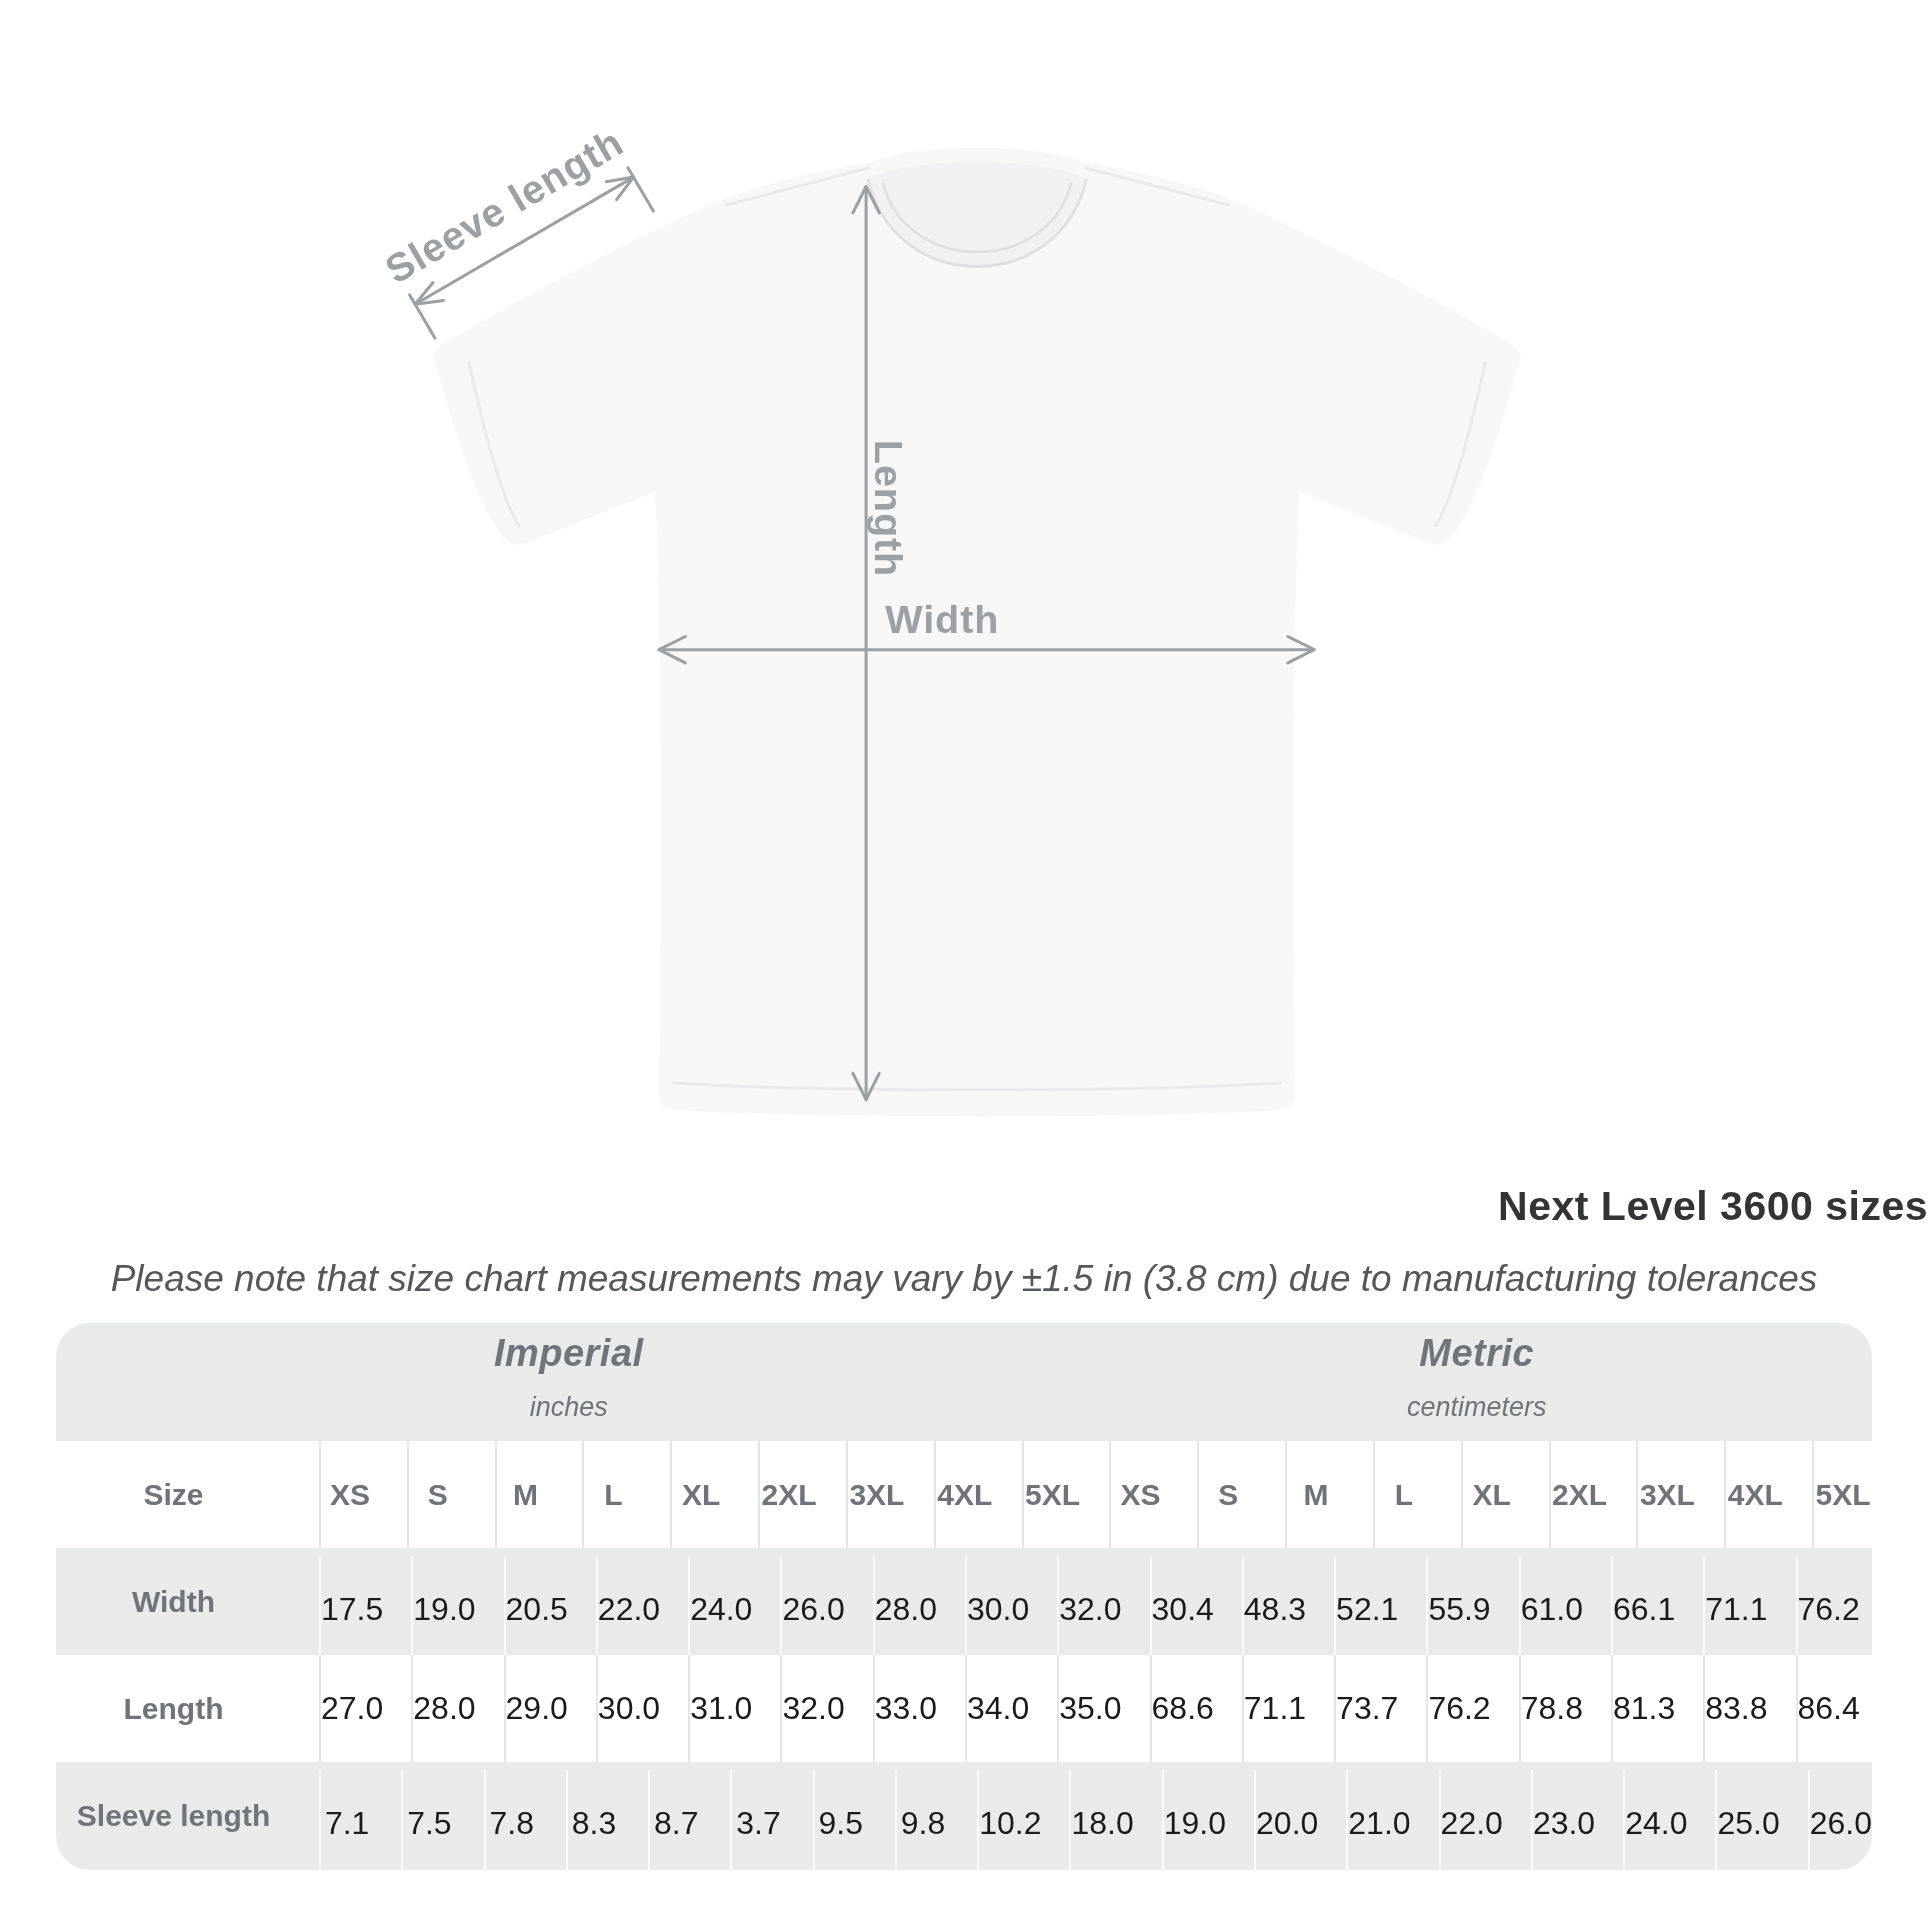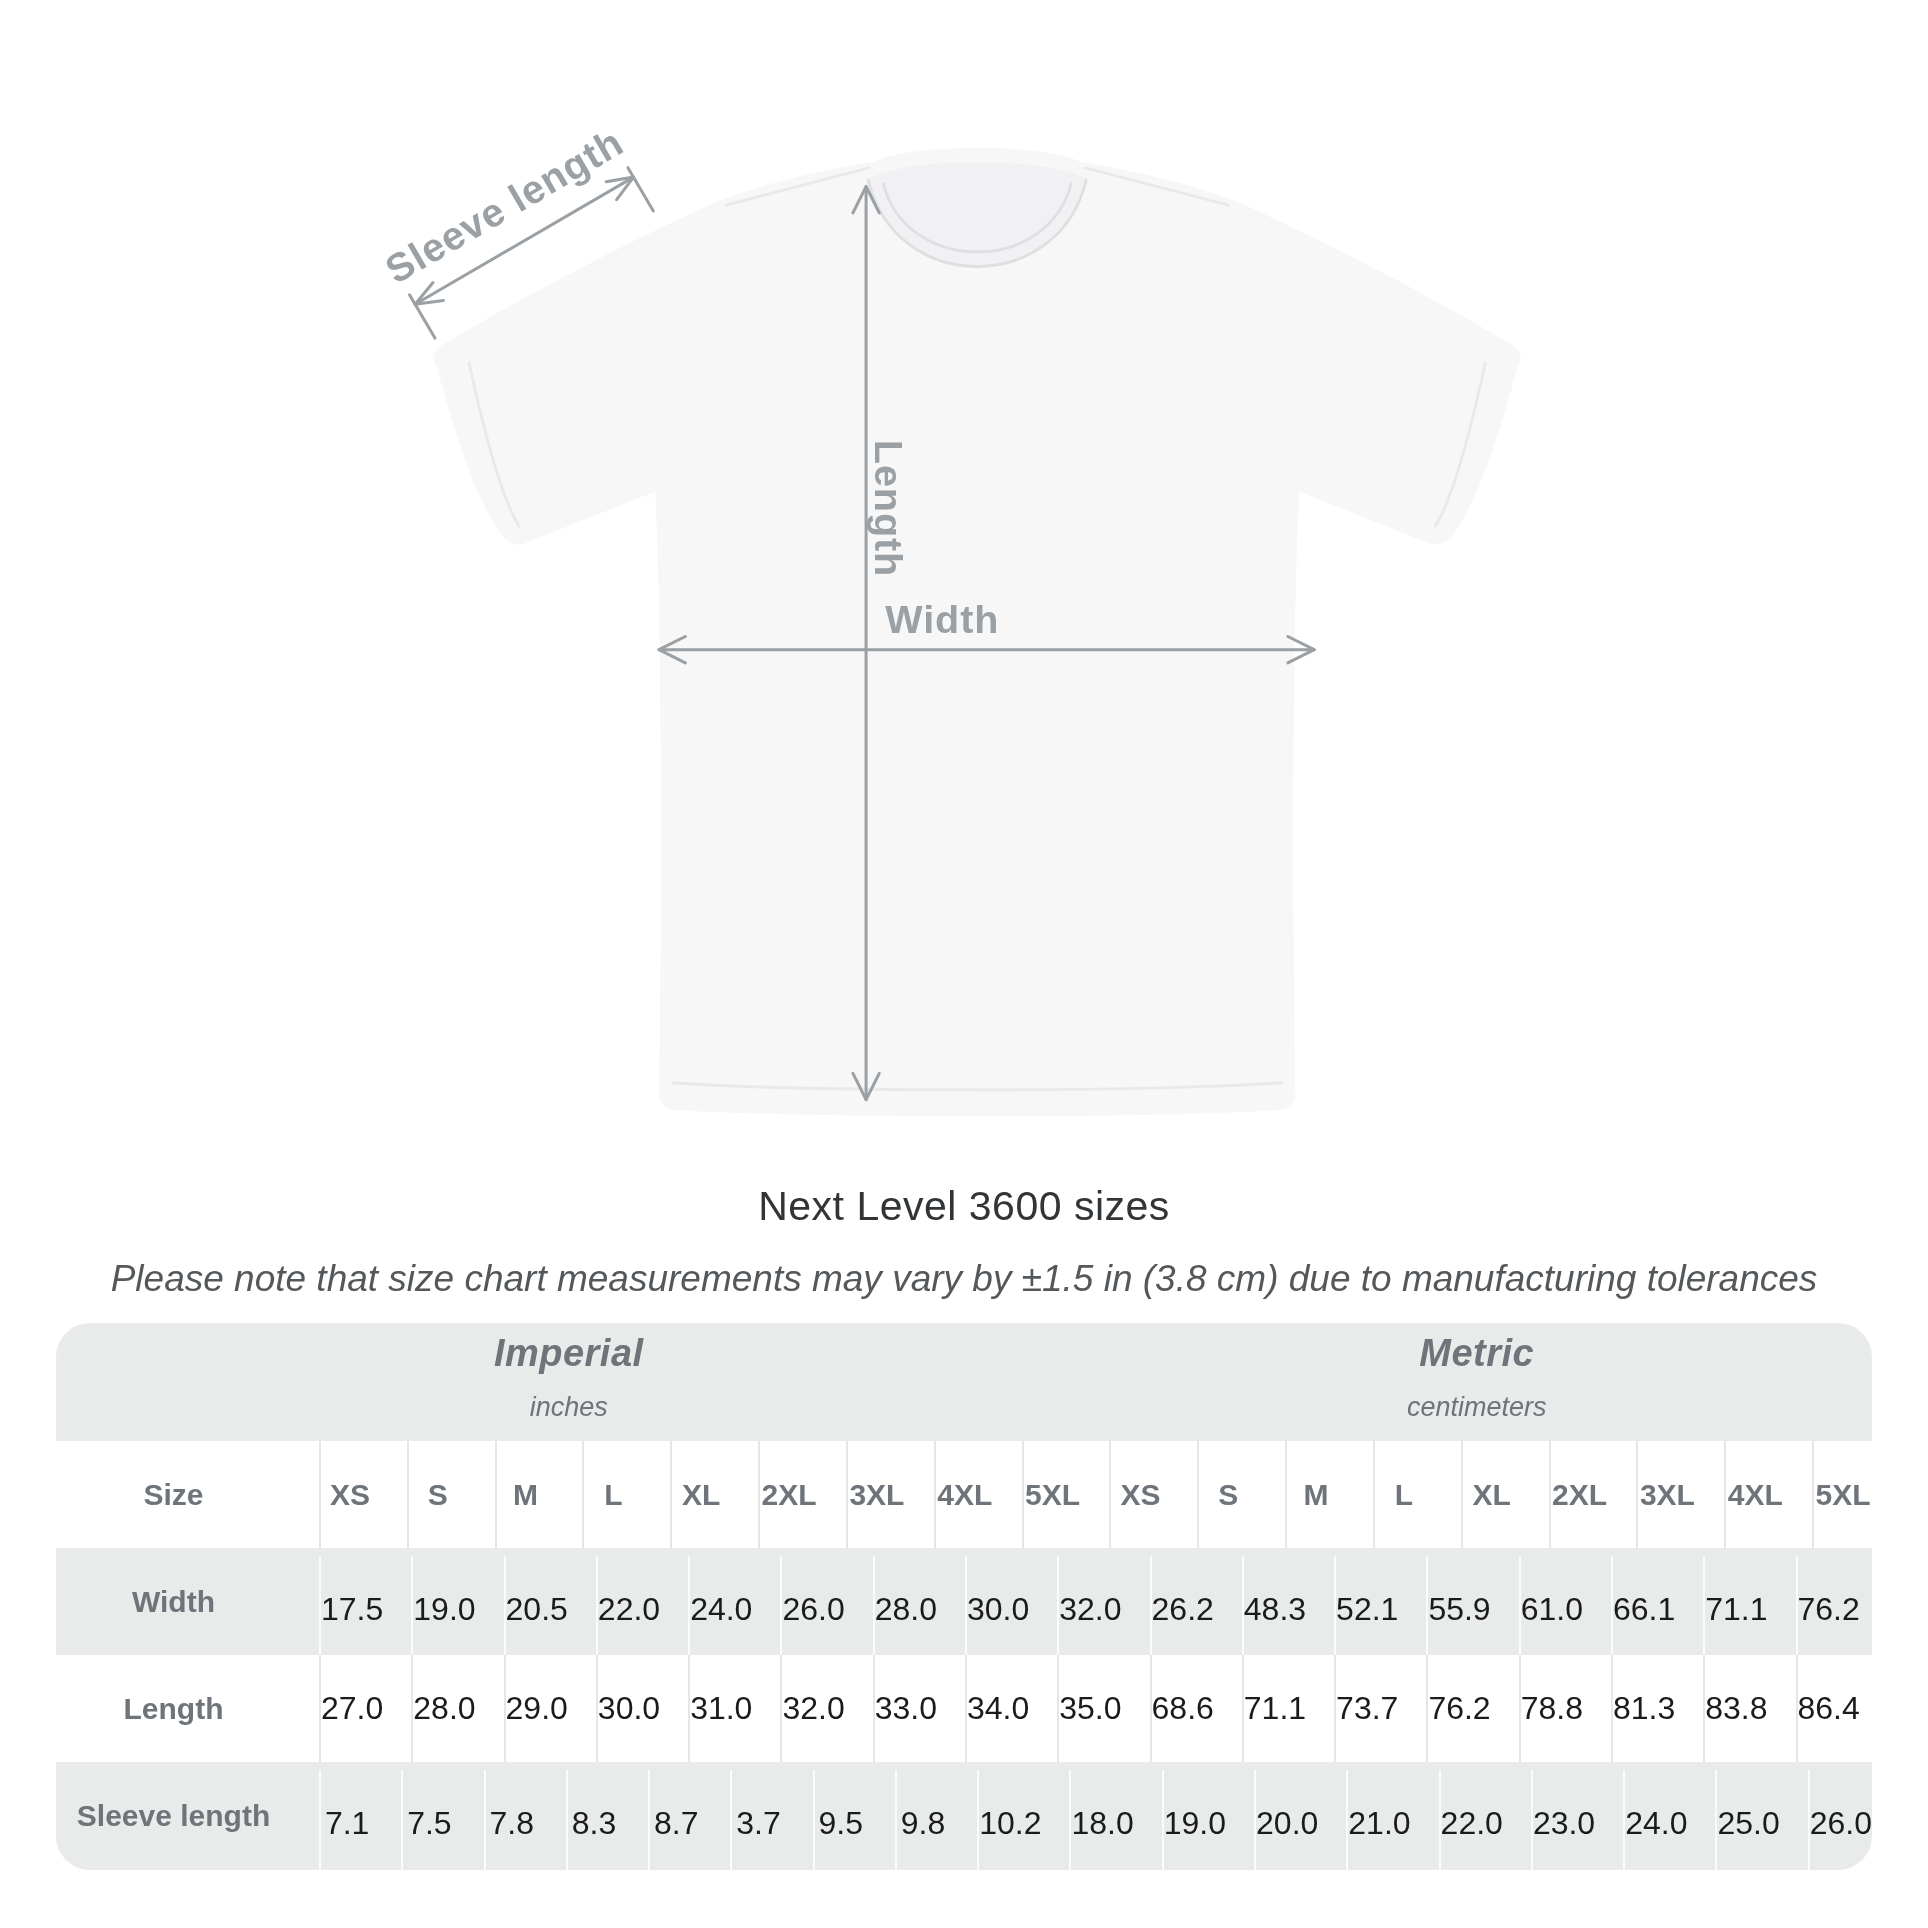--- a/index.html
+++ b/index.html
@@ -19,22 +19,22 @@
   
   .shirt-svg{position:absolute;left:0;top:0;width:1928px;height:1177px;display:block;}
   .shirt-body{fill:var(--shirt-fill);}
   .shirt-line{stroke:#e9e9ec;stroke-width:3;fill:none;}
   .collar-open{fill:#f1f1f3;}
   .collar-line{stroke:#dfdfe2;stroke-width:3;fill:none;}
   .measure{stroke:var(--measure-gray);stroke-width:3.2;fill:none;stroke-linecap:round;stroke-linejoin:round;}
   .measure-text{fill:var(--measure-gray);font-family:"Liberation Sans",sans-serif;font-weight:bold;font-size:42px;letter-spacing:1px;}
 
   
-  .title{position:absolute;left:0;right:0;top:1183px;text-align:center;
-         font-size:41px;font-weight:normal;color:var(--title-color);letter-spacing:0.5px;}
+  .title{position:absolute;left:0;right:0;top:1183px;text-align:right;
+         font-size:41px;font-weight:bold;color:var(--title-color);letter-spacing:0.5px;}
   .subtitle{position:absolute;left:0;right:0;top:1258px;text-align:center;
          font-size:37px;font-style:italic;color:var(--subtitle-color);}
 
   
   .size-table{position:absolute;left:56px;top:1323px;width:1816px;height:547px;
          background:var(--table-bg);border-radius:34px;overflow:hidden;}
   .tab-row{display:grid;grid-template-columns:235px repeat(18,1fr);height:118px;}
   .tab{display:flex;flex-direction:column;align-items:center;justify-content:center;
          gap:17px;padding-bottom:9.4px;}
   .tab-imperial{grid-column:1 / 11;}
@@ -149,21 +149,21 @@
           <div class="tcell label">Width</div>
           <div class="tcell value">17.5</div>
           <div class="tcell value">19.0</div>
           <div class="tcell value">20.5</div>
           <div class="tcell value">22.0</div>
           <div class="tcell value">24.0</div>
           <div class="tcell value">26.0</div>
           <div class="tcell value">28.0</div>
           <div class="tcell value">30.0</div>
           <div class="tcell value">32.0</div>
-          <div class="tcell value">26.2</div>
+          <div class="tcell value">30.4</div>
           <div class="tcell value">48.3</div>
           <div class="tcell value">52.1</div>
           <div class="tcell value">55.9</div>
           <div class="tcell value">61.0</div>
           <div class="tcell value">66.1</div>
           <div class="tcell value">71.1</div>
           <div class="tcell value">76.2</div>
           <div class="tcell value">81.3</div>
         </div>
         <div class="trow white">

